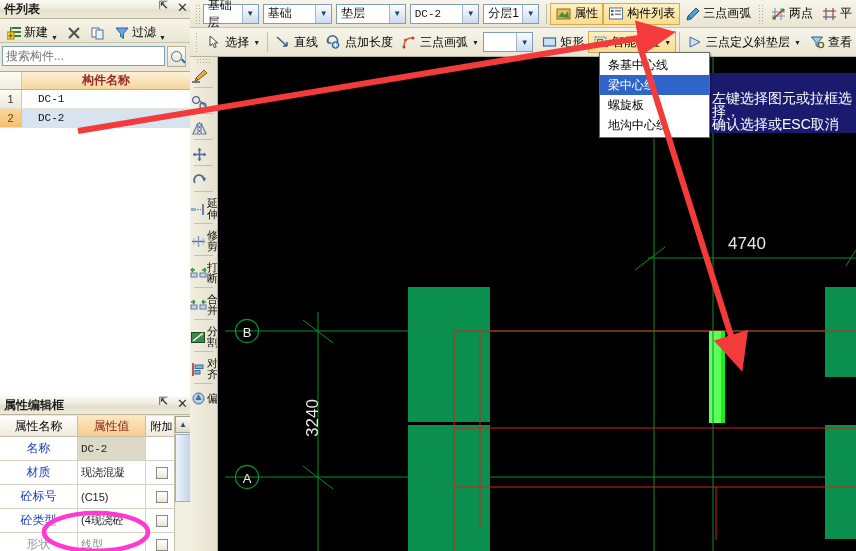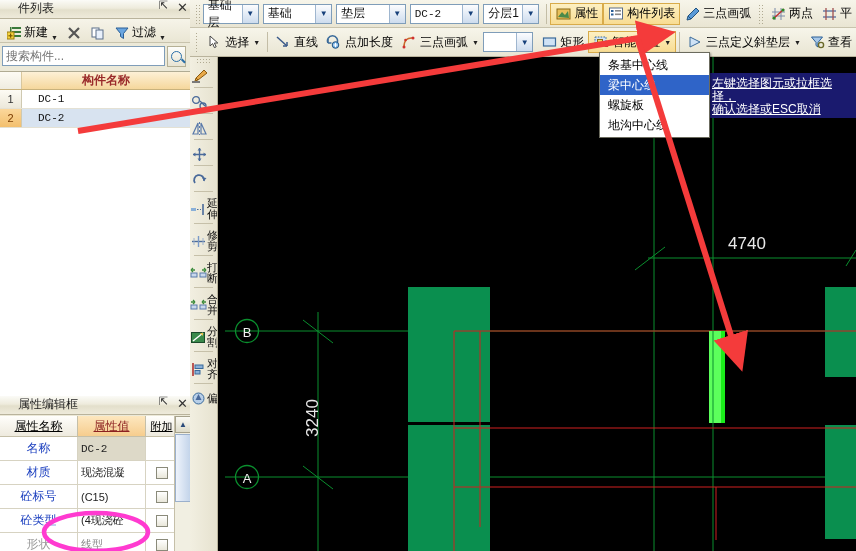--- a/index.html
+++ b/index.html
@@ -16,22 +16,23 @@
   
   .left-panel {
     position: absolute; left: 0; top: 0; width: 190px; height: 551px;
     background: #ece9d8;
   }
   .panel-title {
     position: relative;
     height: 19px;
     background: linear-gradient(to bottom, #fbfbf7 0%, #eeebdc 45%, #e3dfcb 55%, #eeeada 100%);
     border-bottom: 1px solid #b9b39c;
-    display: flex; align-items: flex-start;
-    padding-left: 18px;
+    display: flex; align-items: flex-end;
+    padding-left: 4px;
+    font-weight: bold;
   }
   .panel-title .ttl {
     font-size: 12px; color: #1f1f1f; letter-spacing: 0px;
   }
   .panel-title .btns {
     position: absolute; right: 2px; top: 1px;
     display: flex; gap: 5px; align-items: center;
   }
   .pin-icon { width: 13px; height: 13px; position: relative; }
   .pin-icon::before {
@@ -88,21 +89,21 @@
     font-family: "Liberation Mono","DejaVu Sans Mono",monospace; font-size: 11px; color: #111; }
   .cl-row.sel .c0 { background: linear-gradient(to bottom,#fbd79b,#f3bf6d); color: #7a3b00; }
   .cl-row.sel .c1 { background: #d8e3f0; }
 
   
   .prop-panel { position: absolute; left: 0; top: 396px; right: 0; bottom: 0; background: #ece9d8; }
   .prop-grid { position: absolute; left: 0; top: 20px; right: 0; bottom: 0; background: #fff; overflow: hidden; }
   .pg-head { display: flex; height: 21px; border-bottom: 1px solid #c5bfa8; }
   .pg-head div { display: flex; align-items: center; justify-content: center;
      font-size: 12px; color: #000; border-right: 1px solid #c5bfa8;
-     background: linear-gradient(to bottom,#fffefb,#eeeade); text-decoration: underline; }
+     background: linear-gradient(to bottom,#fffefb,#eeeade); }
   .pg-head .h0 { width: 78px; }
   .pg-head .h1 { width: 68px; color: #8c2020; background: linear-gradient(to bottom,#fde7bf,#f6cd8e); }
   .pg-head .h2 { width: 32px; font-size: 11px; overflow: hidden; }
   .pg-row { display: flex; height: 24px; border-bottom: 1px solid #d7d3c2; }
   .pg-row .p0 { width: 78px; display: flex; align-items: center; justify-content: center;
      color: #1b3fbf; font-size: 12px; border-right: 1px solid #d7d3c2; background: #fff; }
   .pg-row .p1 { width: 68px; display: flex; align-items: center; padding-left: 3px;
      font-size: 11px; color: #222; border-right: 1px solid #d7d3c2; }
   .pg-row .p2 { width: 32px; display: flex; align-items: center; justify-content: center;
      border-right: 1px solid #d7d3c2; }
@@ -181,22 +182,22 @@
     box-shadow: 1px 1px 2px rgba(0,0,0,.35);
     padding: 2px 0;
   }
   .dd-item { height: 20px; display: flex; align-items: center; padding-left: 8px;
     font-size: 12px; color: #000; }
   .dd-item.sel { background: #2f64c8; color: #fff; }
 
   
   .tooltip {
     position: absolute; left: 706px; top: 73px; z-index: 35;
-    background: #1a1a6e; color: #fff; font-size: 12px; line-height: 13px;
-    padding: 4px 2px 2px 2px; border: 0; text-decoration: underline;
+    background: #1a1a6e; color: #fff; font-size: 14px; line-height: 13px;
+    padding: 19px 2px 2px 2px; border: 0;
   }
   .tooltip .bar { position: absolute; left: 0; top: 0; width: 3px; height: 100%; background: #3b3bd0; }
 
   
   .annot { position: absolute; left: 0; top: 0; width: 856px; height: 551px;
     pointer-events: none; z-index: 60; }
 </style>
 </head>
 <body>
 

